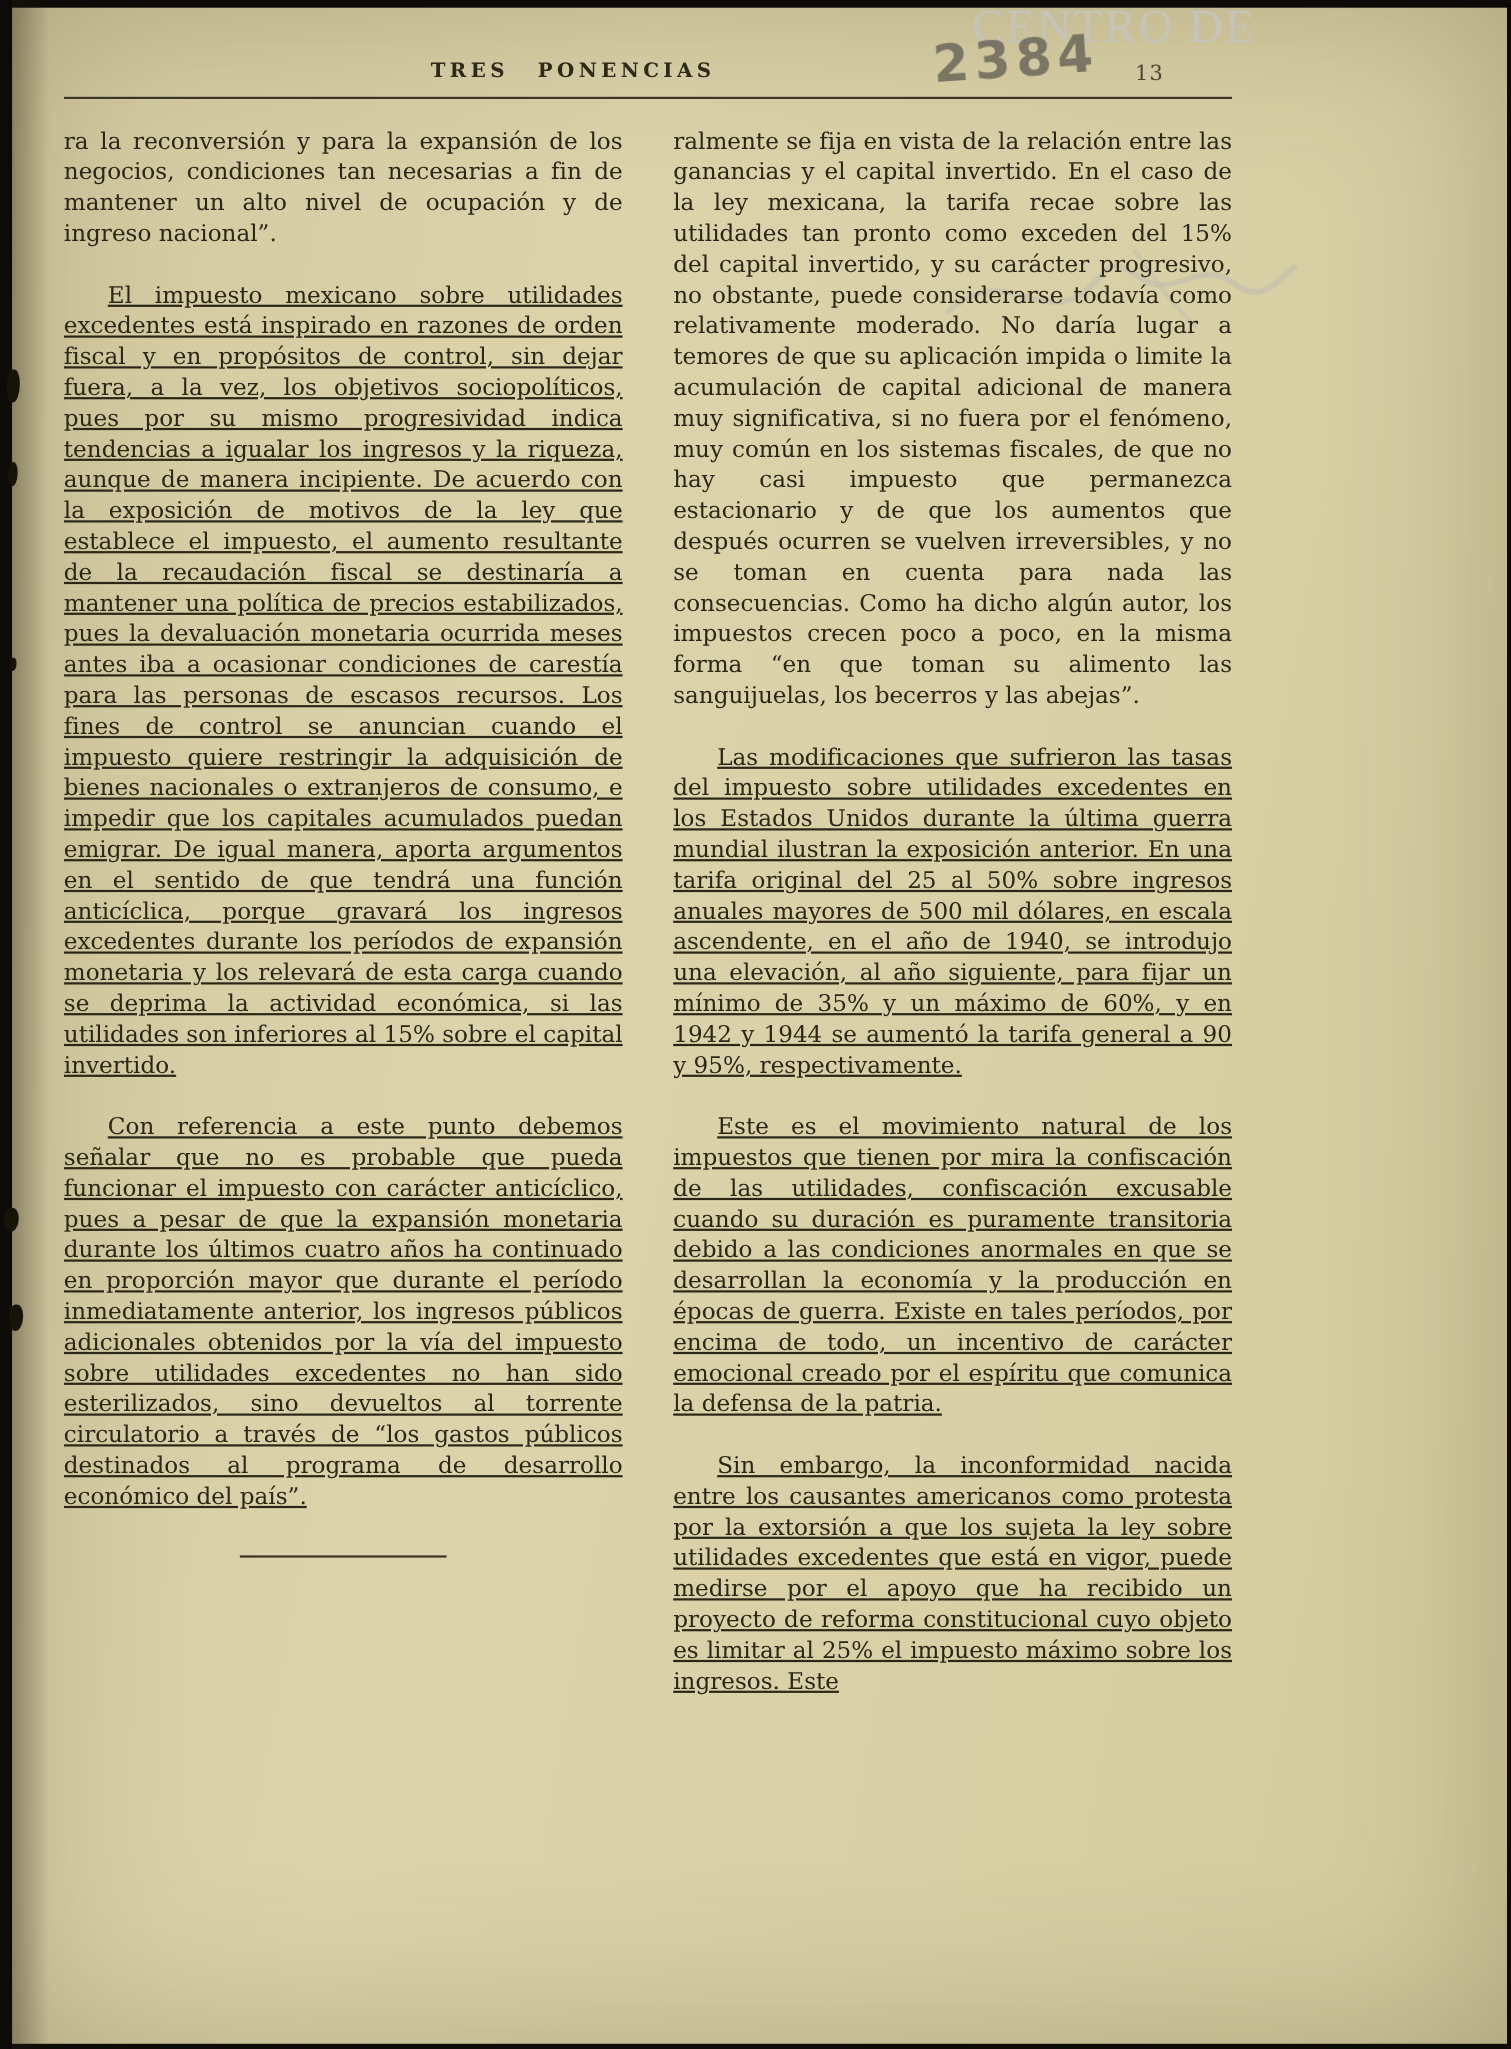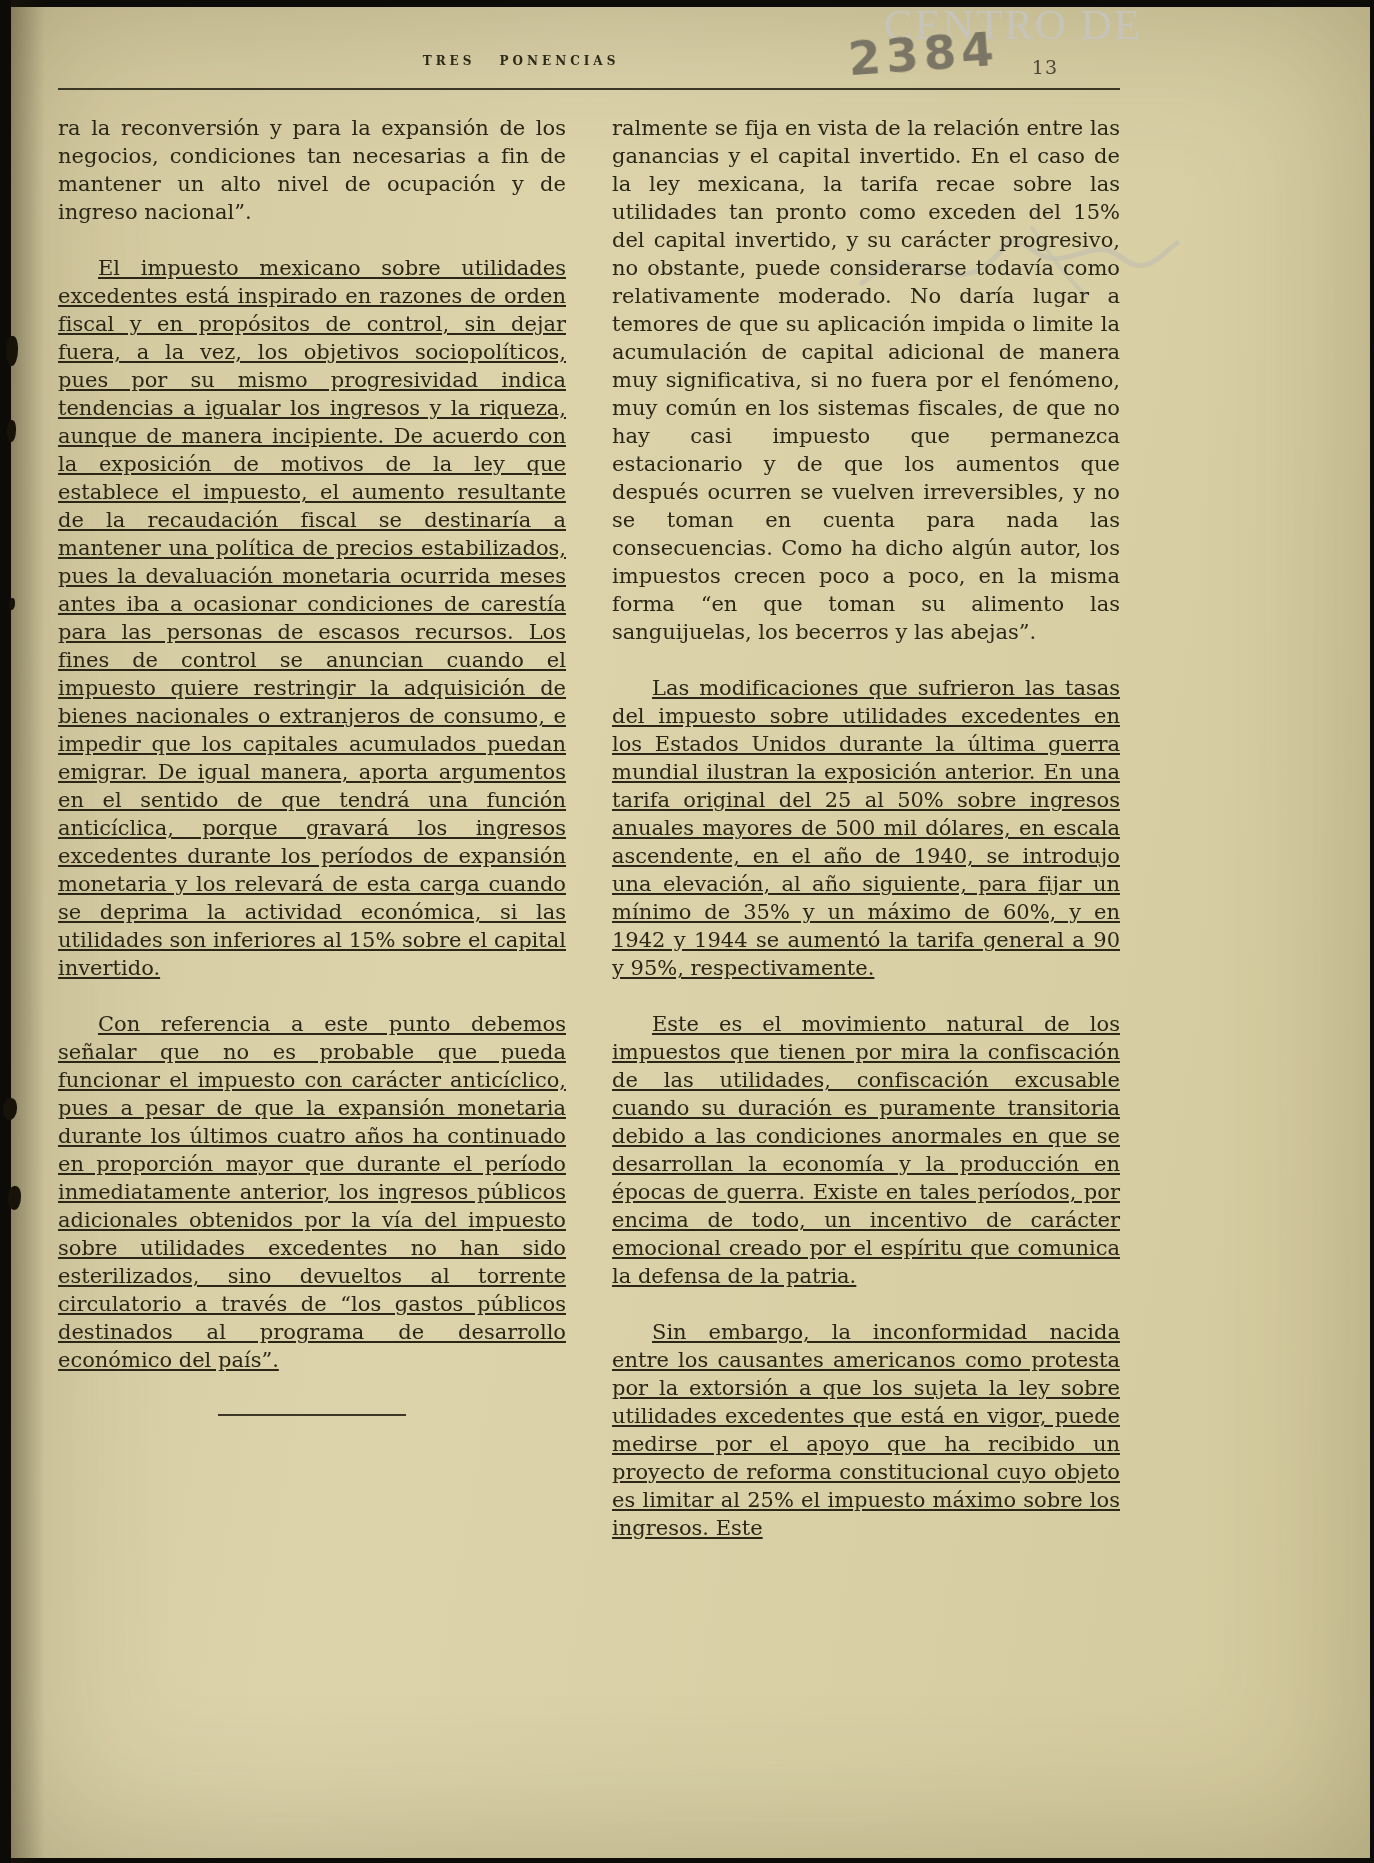--- a/index.html
+++ b/index.html
@@ -51,21 +51,21 @@
     filter:blur(0.4px);
   }
 
   
   .content { position:absolute; left:58px; top:54px; width:1062px; color:#29241688; }
   .content, .content * { color:#2b2616; }
 
   .running-head { position:relative; height:30px; }
   .running-title {
     position:absolute; left:0; right:136px; text-align:center;
-    font-size:12px; font-weight:bold; letter-spacing:4px; word-spacing:16px;
+    font-size:18px; font-weight:bold; letter-spacing:4px; word-spacing:16px;
     color:#2e2918;
   }
   .page-number { position:absolute; right:62px; top:2px; font-size:19px; color:#4c4533; letter-spacing:1px;margin-left:24px; }
   .head-rule { border:0; border-top:2px solid #3c3626; margin:4px 0 0 0; }
 
   .columns { display:flex; gap:46px; margin-top:24px; }
   .col {
     flex:1; text-align:justify;
     font-size:21px; line-height:28px;
     color:#2b2616;

